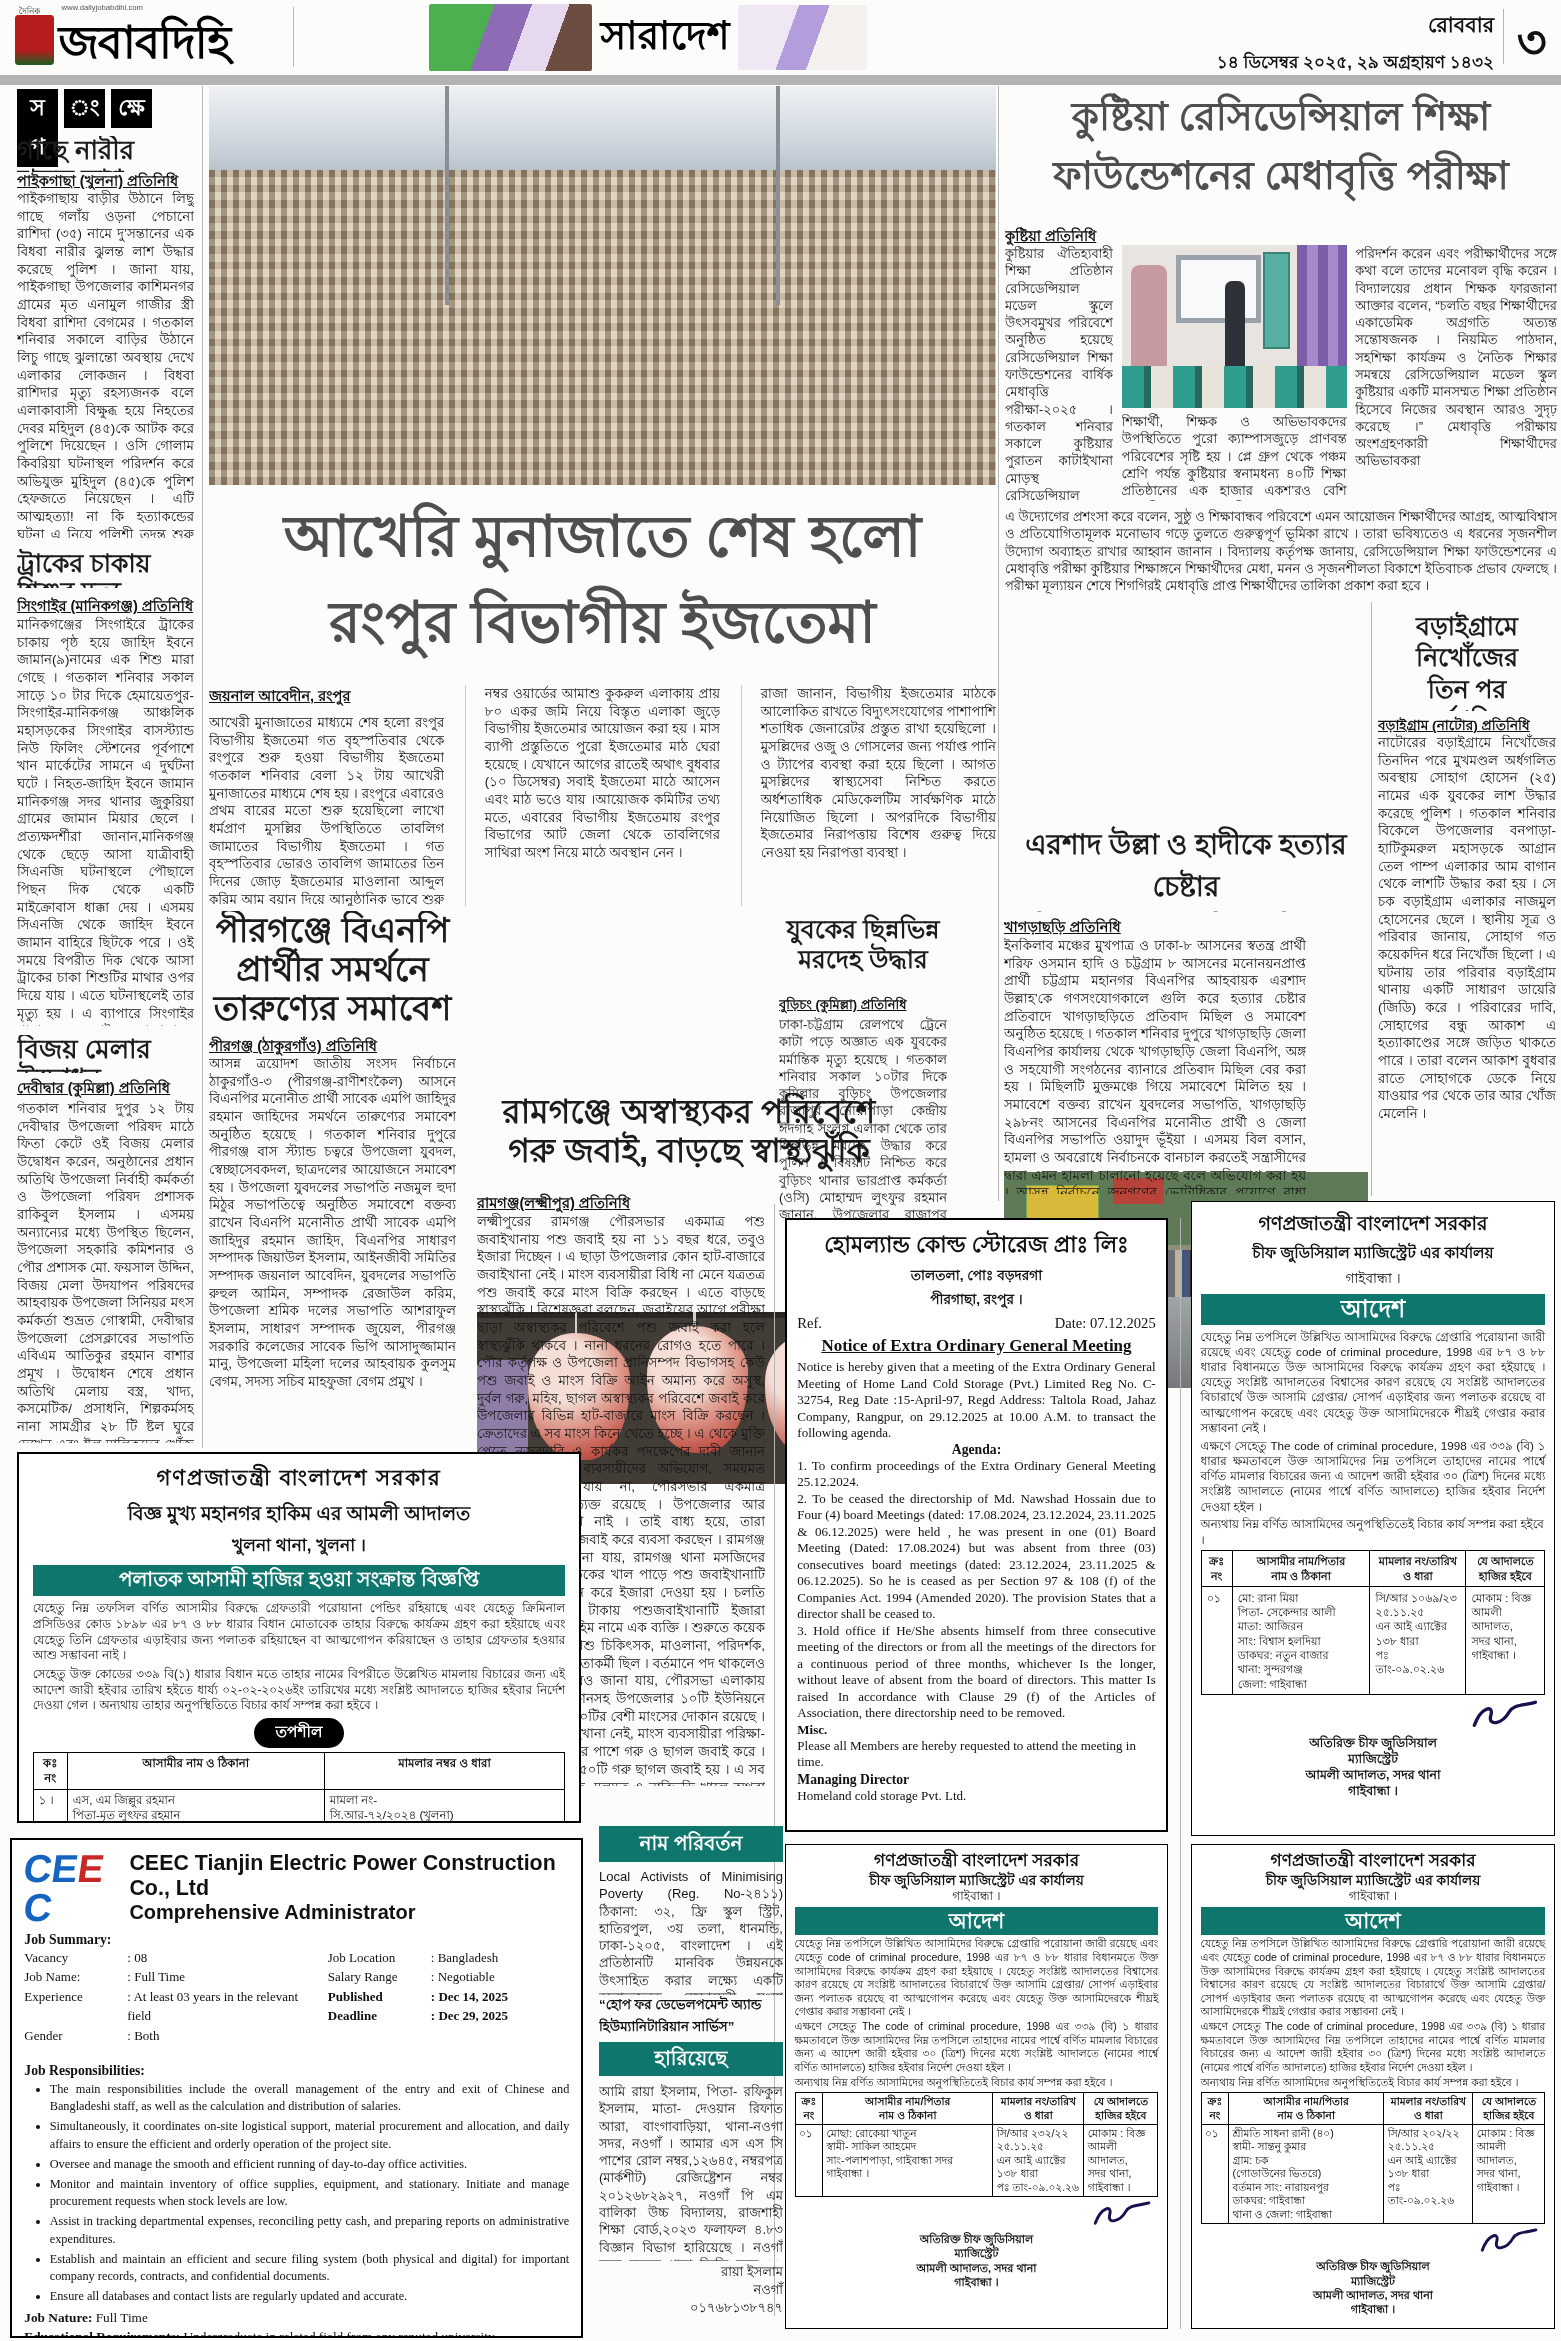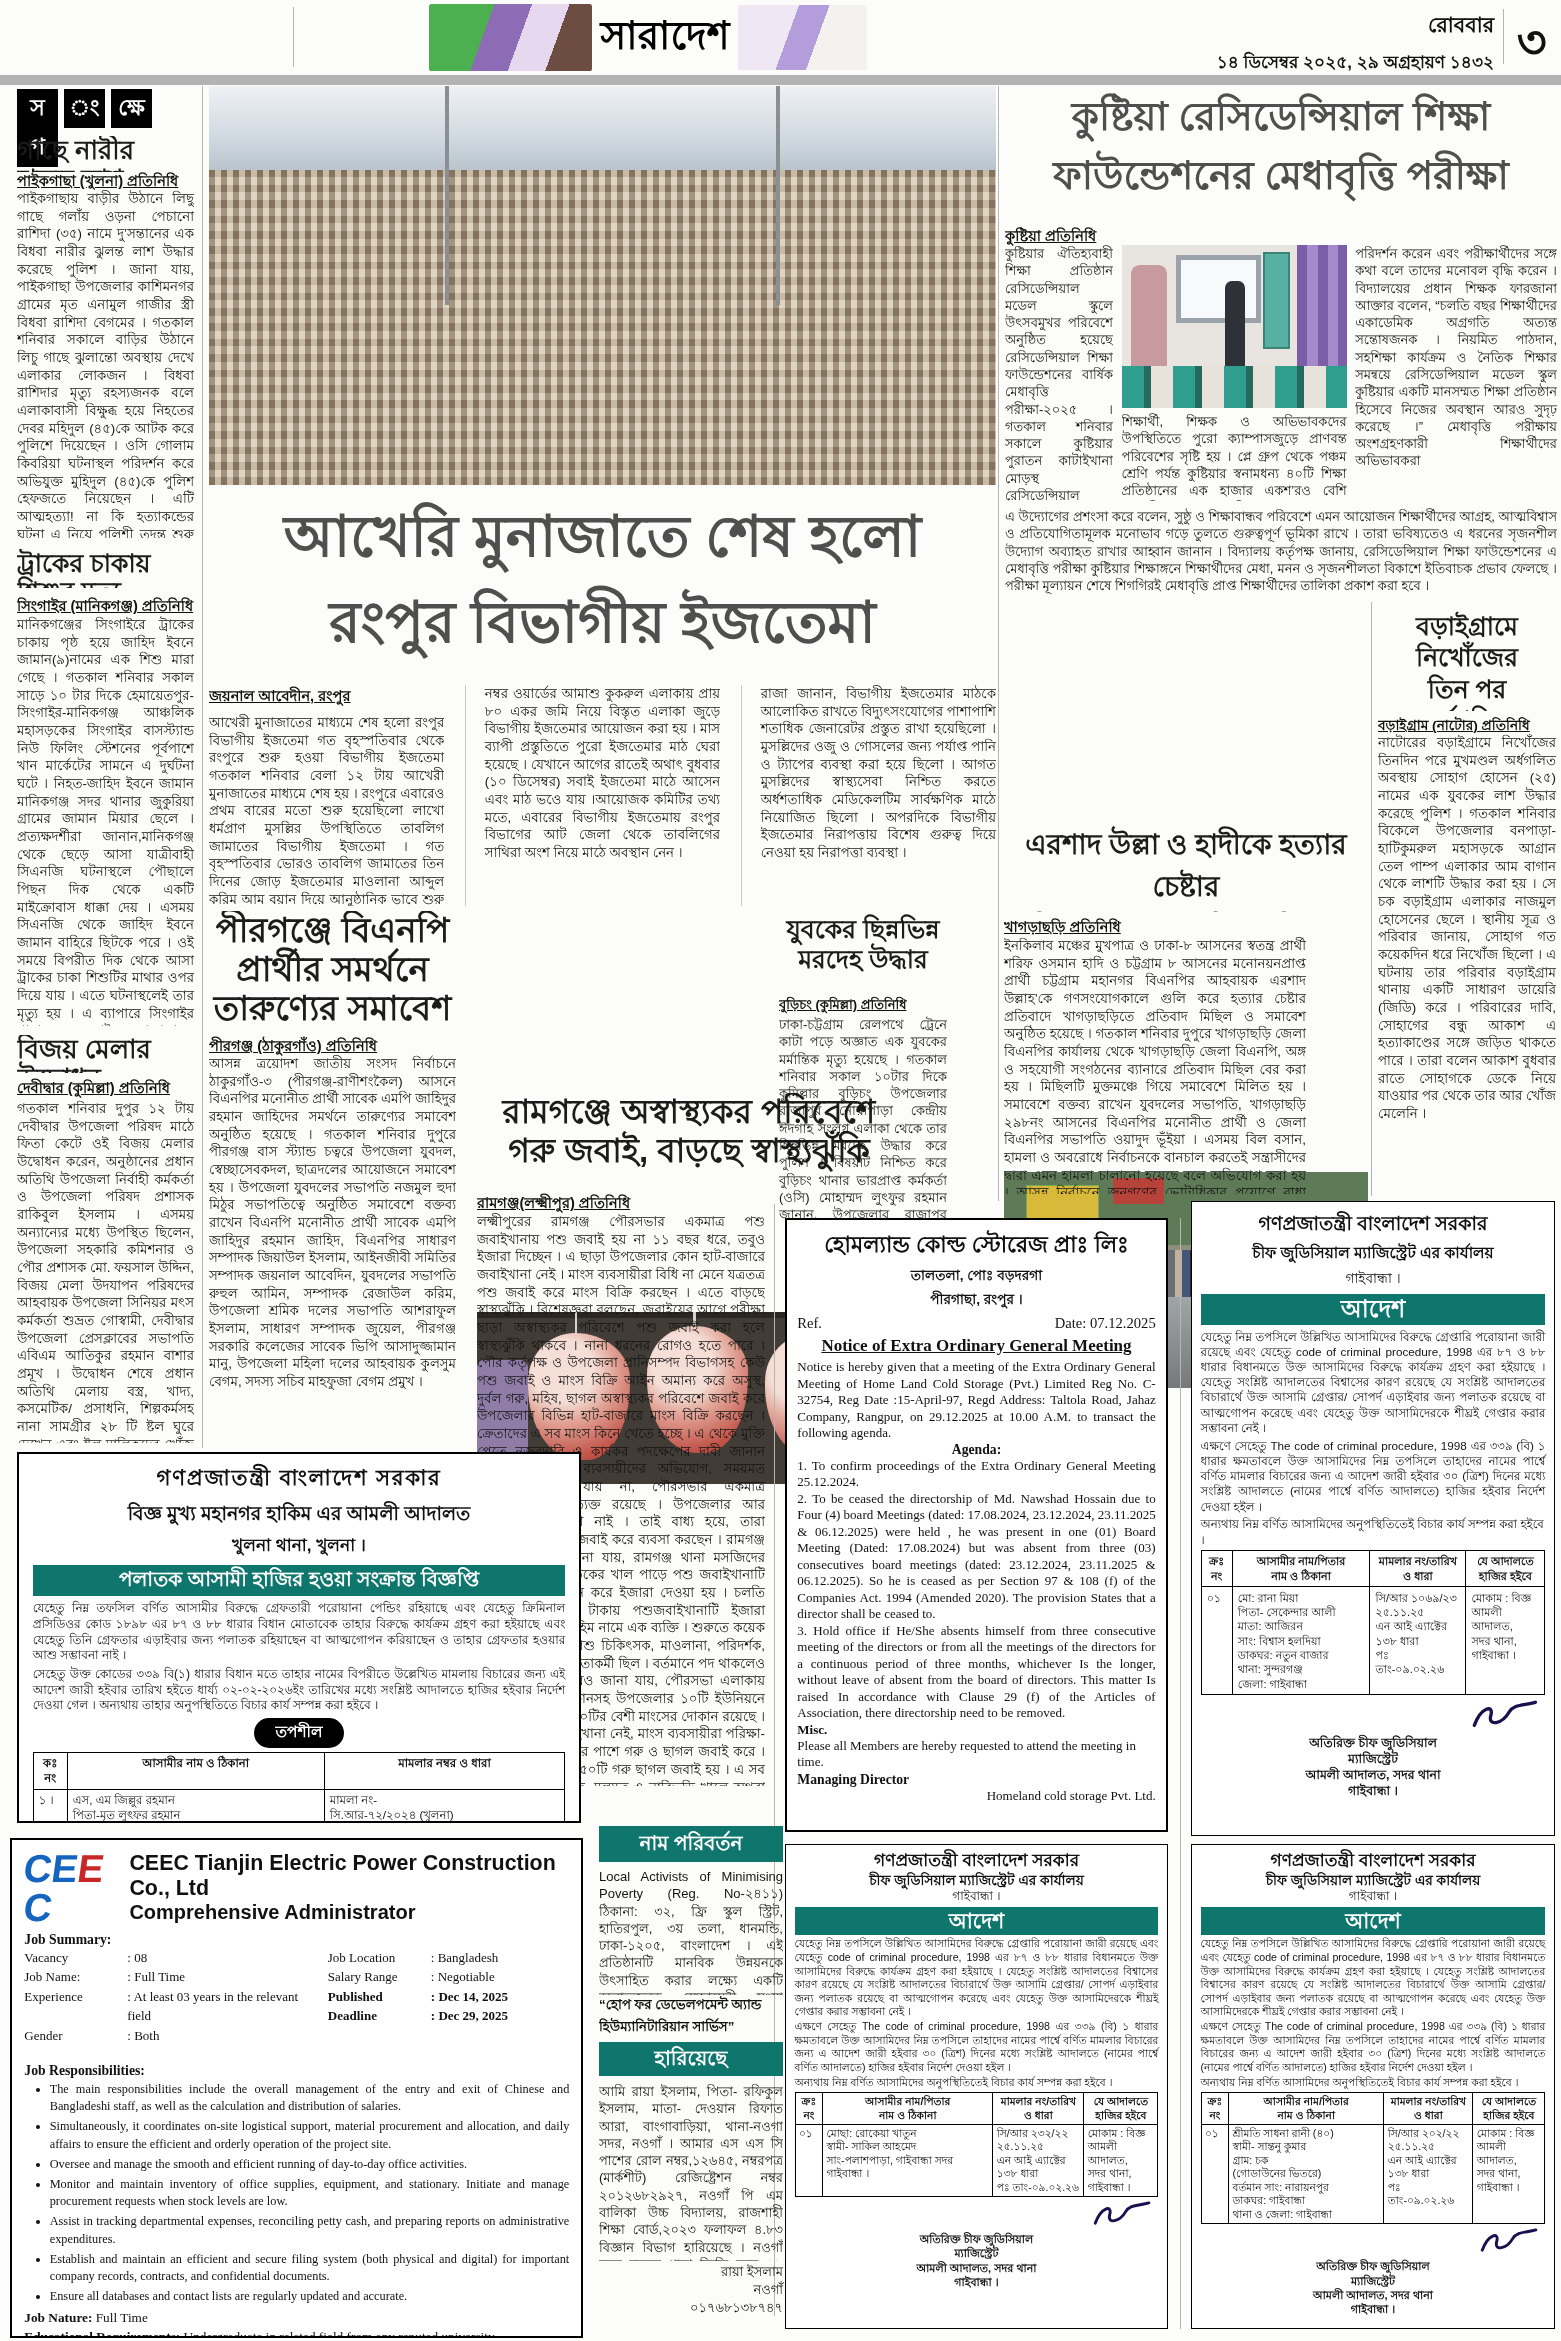--- a/index.html
+++ b/index.html
@@ -64,20 +64,26 @@
   ul.resp{margin:1.7px 0 0 3.4px;padding-left:22px;font-size:12.3px;line-height:1.42;text-align:justify;}
   ul.resp li{margin-bottom:2.6px;}
   .notice-small{font-size:10.6px;line-height:1.28;}
   .notice-small td,.notice-small th{border-width:1.3px;padding:1.7px 3.4px;}
 </style>
 </head>
 <body>
 
 <div class="page">
 
+  <div class="abs" style="left:15.4px;top:3.4px;width:273px;height:69px;">
+    <div class="abs" style="left:0;top:12px;width:39px;height:50px;background:linear-gradient(180deg,#b71c1c 70%,#1b5e20);border-radius:3.4px;"></div>
+    <div class="abs" style="left:3.4px;top:1.7px;font-size:8.6px;color:#333;">দৈনিক</div>
+    <div class="abs" style="left:46px;top:0;font-size:7.7px;color:#555;">www.dailyjobabdihi.com</div>
+    <div class="abs" style="left:43px;top:5.1px;font-size:45px;font-weight:bold;color:#000;letter-spacing:-0.9px;">জবাবদিহি</div>
+  </div>
   <div class="abs vline" style="left:293px;top:6.9px;height:60px;"></div>
 
   <div class="abs" style="left:429px;top:3.4px;width:532px;height:69px;display:flex;align-items:center;gap:8.6px;">
     <div style="width:163px;height:67px;background:linear-gradient(110deg,#4caf50 0 35%,#8e6bb5 35% 55%,#e6d9ef 55% 75%,#6d4c41 75%);border-radius:2.6px;"></div>
     <div style="font-size:39px;font-weight:bold;color:#000;white-space:nowrap;">সারাদেশ</div>
     <div style="width:129px;height:65px;background:linear-gradient(110deg,#efe7f3 0 40%,#b39ddb 40% 60%,#f5f1ee 60%);border-radius:2.6px;"></div>
   </div>
 
   <div class="abs" style="right:67px;top:10.3px;width:309px;text-align:right;">
     <div style="font-size:20.6px;font-weight:bold;">রোববার</div>
@@ -328,21 +334,21 @@
     </div>
     <div class="serif ctr bold" style="font-size:17px;text-decoration:underline;margin:3.4px 0;">Notice of Extra Ordinary General Meeting</div>
     <div class="serif" style="font-size:13px;line-height:1.27;text-align:justify;">Notice is hereby given that a meeting of the Extra Ordinary General Meeting of Home Land Cold Storage (Pvt.) Limited Reg No. C-32754, Reg Date :15-April-97, Regd Address: Taltola Road, Jahaz Company, Rangpur, on 29.12.2025 at 10.00 A.M. to transact the following agenda.</div>
     <div class="serif ctr bold" style="font-size:13.7px;">Agenda:</div>
     <div class="serif" style="font-size:13px;line-height:1.27;text-align:justify;">1. To confirm proceedings of the Extra Ordinary General Meeting 25.12.2024.</div>
     <div class="serif" style="font-size:13px;line-height:1.27;text-align:justify;">2. To be ceased the directorship of Md. Nawshad Hossain due to Four (4) board Meetings (dated: 17.08.2024, 23.12.2024, 23.11.2025 &amp; 06.12.2025) were held , he was present in one (01) Board Meeting (Dated: 17.08.2024) but was absent from three (03) consecutives board meetings (dated: 23.12.2024, 23.11.2025 &amp; 06.12.2025). So he is ceased as per Section 97 &amp; 108 (f) of the Companies Act. 1994 (Amended 2020). The provision States that a director shall be ceased to.</div>
     <div class="serif" style="font-size:13px;line-height:1.27;text-align:justify;">3. Hold office if He/She absents himself from three consecutive meeting of the directors or from all the meetings of the directors for a continuous period of three months, whichever Is the longer, without leave of absent from the board of directors. This matter Is raised In accordance with Clause 29 (f) of the Articles of Association, there directorship need to be removed.</div>
     <div class="serif bold" style="font-size:13px;">Misc.</div>
     <div class="serif" style="font-size:13px;line-height:1.27;">Please all Members are hereby requested to attend the meeting in time.</div>
     <div class="serif bold" style="font-size:13.7px;text-align:left;margin-top:1.7px;">Managing Director</div>
-    <div class="serif" style="font-size:13px;text-align:right;">Homeland cold storage Pvt. Ltd.</div>
+    <div class="serif" style="font-size:13px;">Homeland cold storage Pvt. Ltd.</div>
   </div>
 
   <div class="abs vline" style="left:1180px;top:1218px;height:1111px;"></div>
 
   <div class="abs boxed" style="left:1191px;top:1201px;width:364px;height:635px;padding:6.9px 8.6px;border-width:1.7px;">
     <div class="ctr" style="font-size:19px;font-weight:bold;">গণপ্রজাতন্ত্রী বাংলাদেশ সরকার</div>
     <div class="ctr" style="font-size:15.4px;font-weight:bold;">চীফ জুডিসিয়াল ম্যাজিস্ট্রেট এর কার্যালয়</div>
     <div class="ctr" style="font-size:13.7px;">গাইবান্ধা ।</div>
     <div class="blackbar" style="height:31px;font-size:24px;margin:3.4px 0;">আদেশ</div>
     <div style="font-size:11.7px;line-height:1.3;text-align:justify;">যেহেতু নিম্ন তপসিলে উল্লিখিত আসামিদের বিরুদ্ধে গ্রেপ্তারি পরোয়ানা জারী রয়েছে এবং যেহেতু code of criminal procedure, 1998 এর ৮৭ ও ৮৮ ধারার বিধানমতে উক্ত আসামিদের বিরুদ্ধে কার্যক্রম গ্রহণ করা হইয়াছে । যেহেতু সংশ্লিষ্ট আদালতের বিশ্বাসের কারণ রয়েছে যে সংশ্লিষ্ট আদালতের বিচারার্থে উক্ত আসামি গ্রেপ্তার/ সোপর্দ এড়াইবার জন্য পলাতক রয়েছে বা আত্মগোপন করেছে এবং যেহেতু উক্ত আসামিদেরকে শীঘ্রই গেপ্তার করার সম্ভাবনা নেই ।</div>

